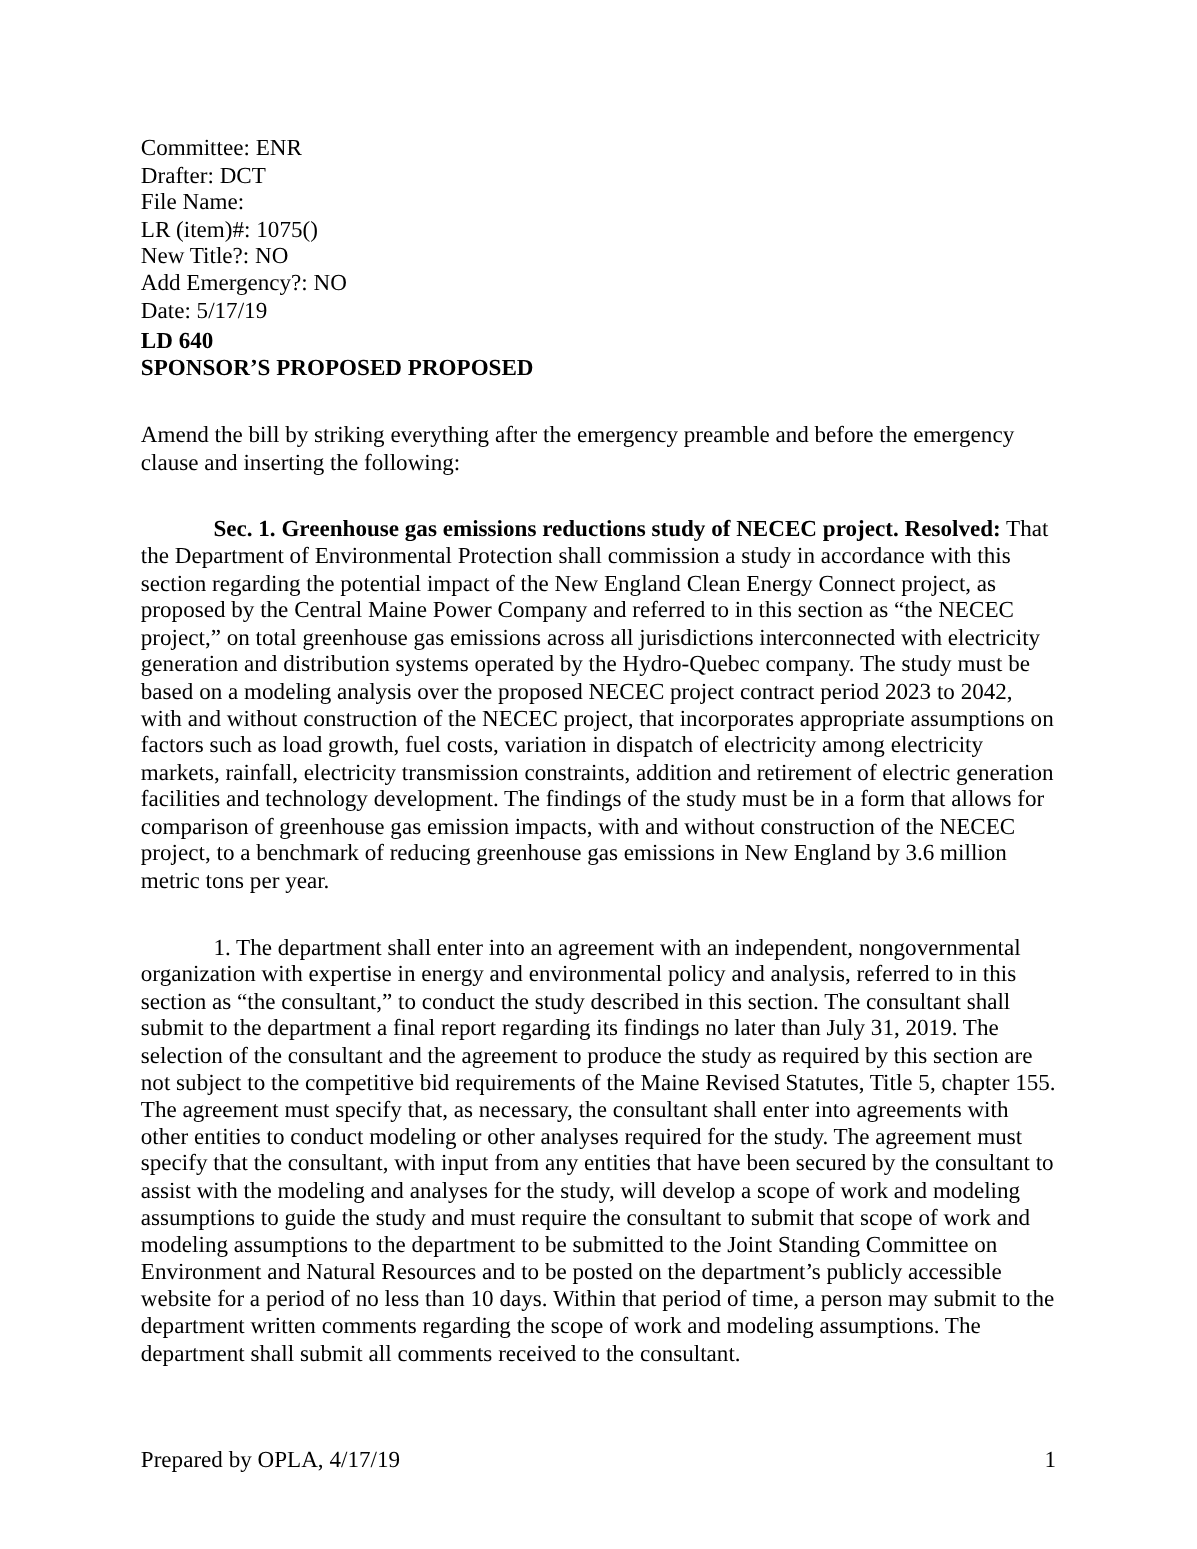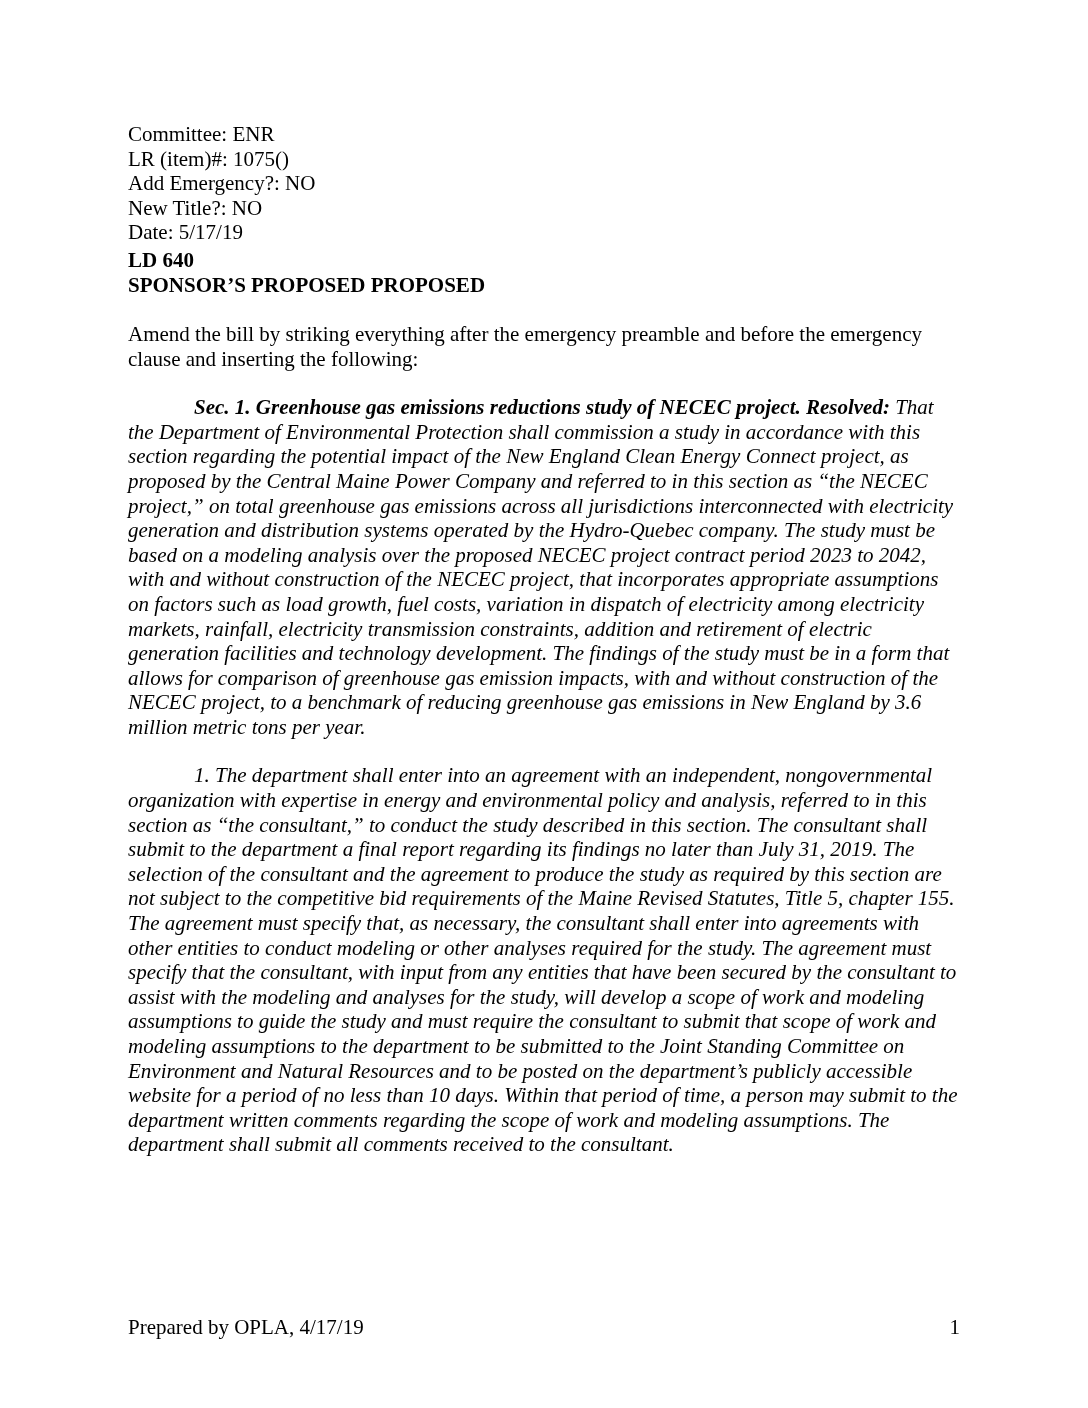--- a/index.html
+++ b/index.html
@@ -32,25 +32,24 @@
     font-weight: bold;
     font-size: 21px;
     line-height: 25px;
   }
   .body-text {
     font-size: 21px;
     line-height: 24.6px;
     text-align: left;
   }
   .para {
-    margin: 24px 0 0 0;
+    margin: 36px 0 0 0;
   }
   .indent {
     text-indent: 66px;
-    font-style: italic;
   }
   .bold-leadin {
     font-weight: bold;
   }
   .footer {
     position: absolute;
     top: 1315px;
     left: 128px;
     width: 832px;
     display: flex;
@@ -61,23 +60,25 @@
   }
 </style>
 </head>
 <body>
 
 <div class="page">
   <div class="content">
 
     <div class="header-block body-text">
       <div>Committee: ENR</div>
+      <div>Drafter: DCT</div>
+      <div>File Name:</div>
       <div>LR (item)#: 1075()</div>
+      <div>New Title?: NO</div>
       <div>Add Emergency?: NO</div>
-      <div>New Title?: NO</div>
       <div>Date: 5/17/19</div>
     </div>
 
     <div class="title-block">
       <div>LD 640</div>
       <div>SPONSOR’S PROPOSED PROPOSED</div>
     </div>
 
     <p class="body-text para">Amend the bill by striking everything after the emergency preamble and before the emergency clause and inserting the following:</p>
 

